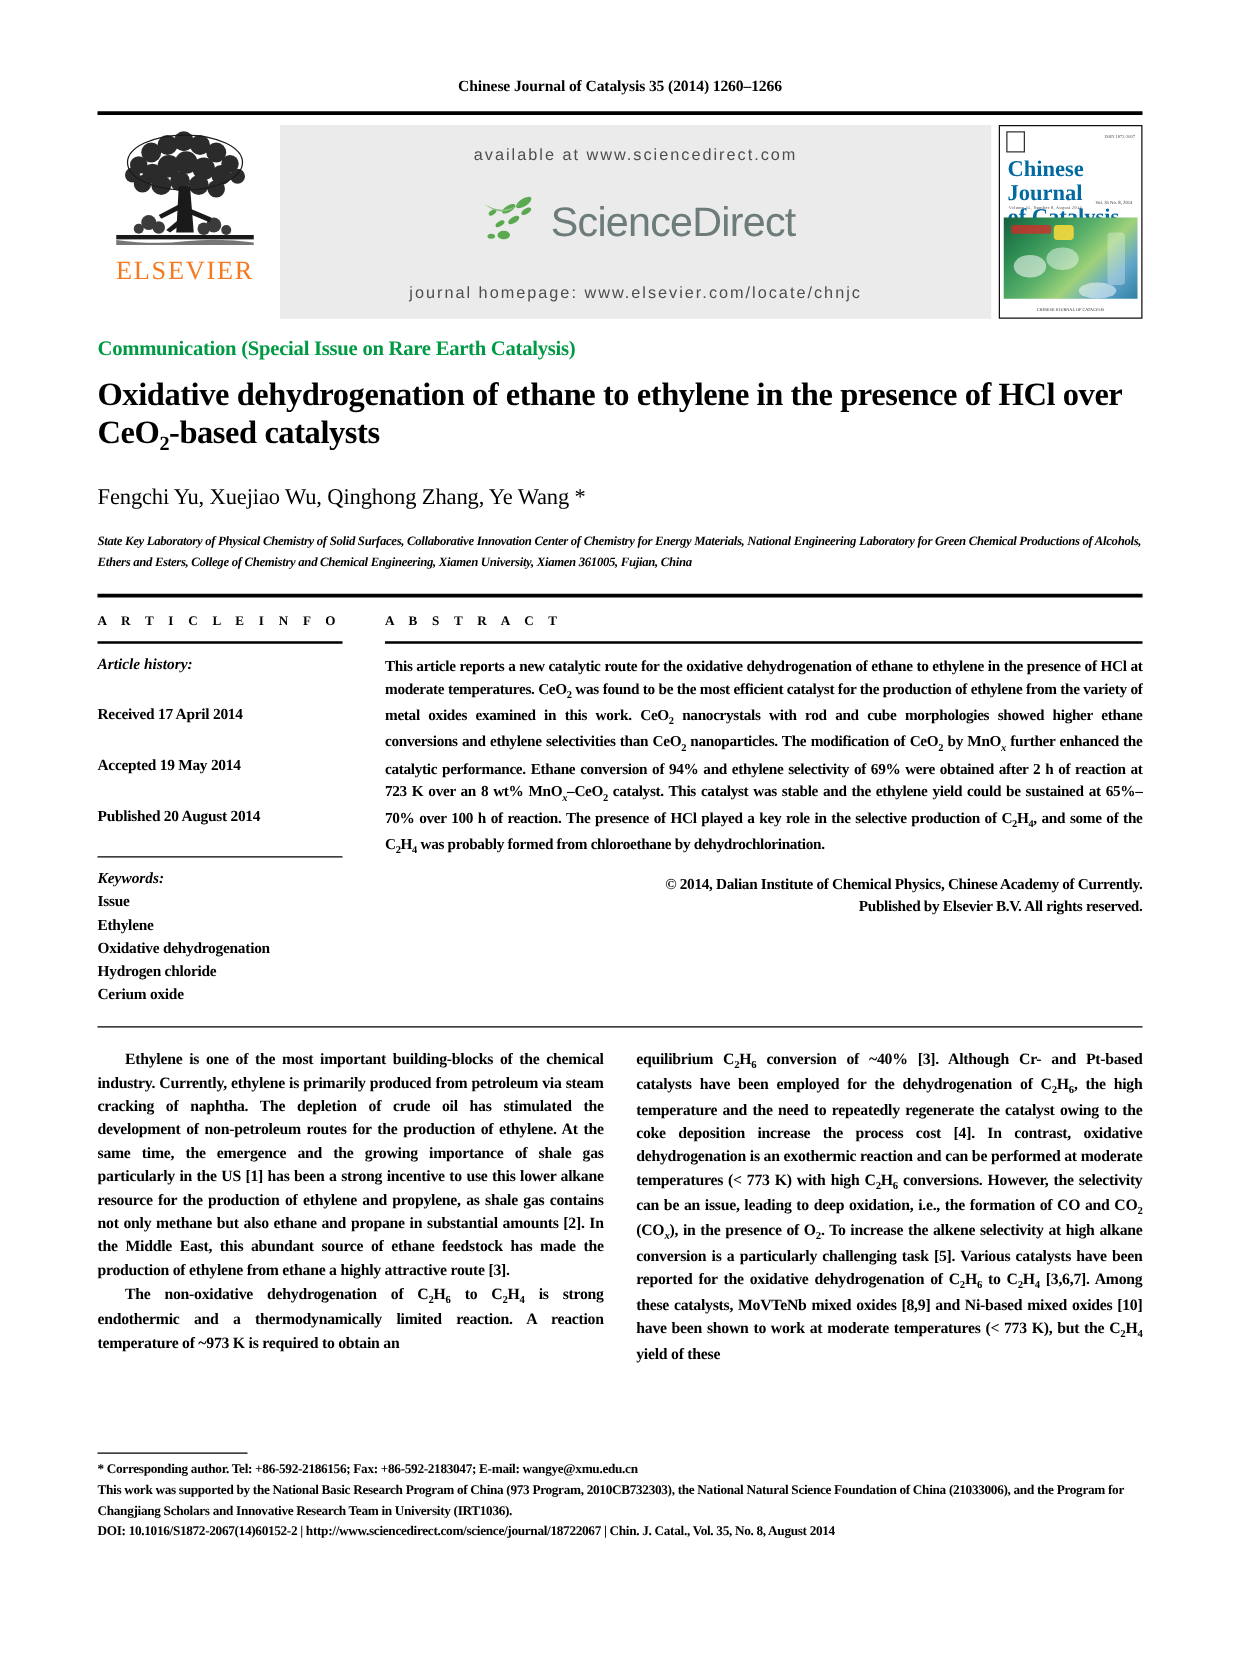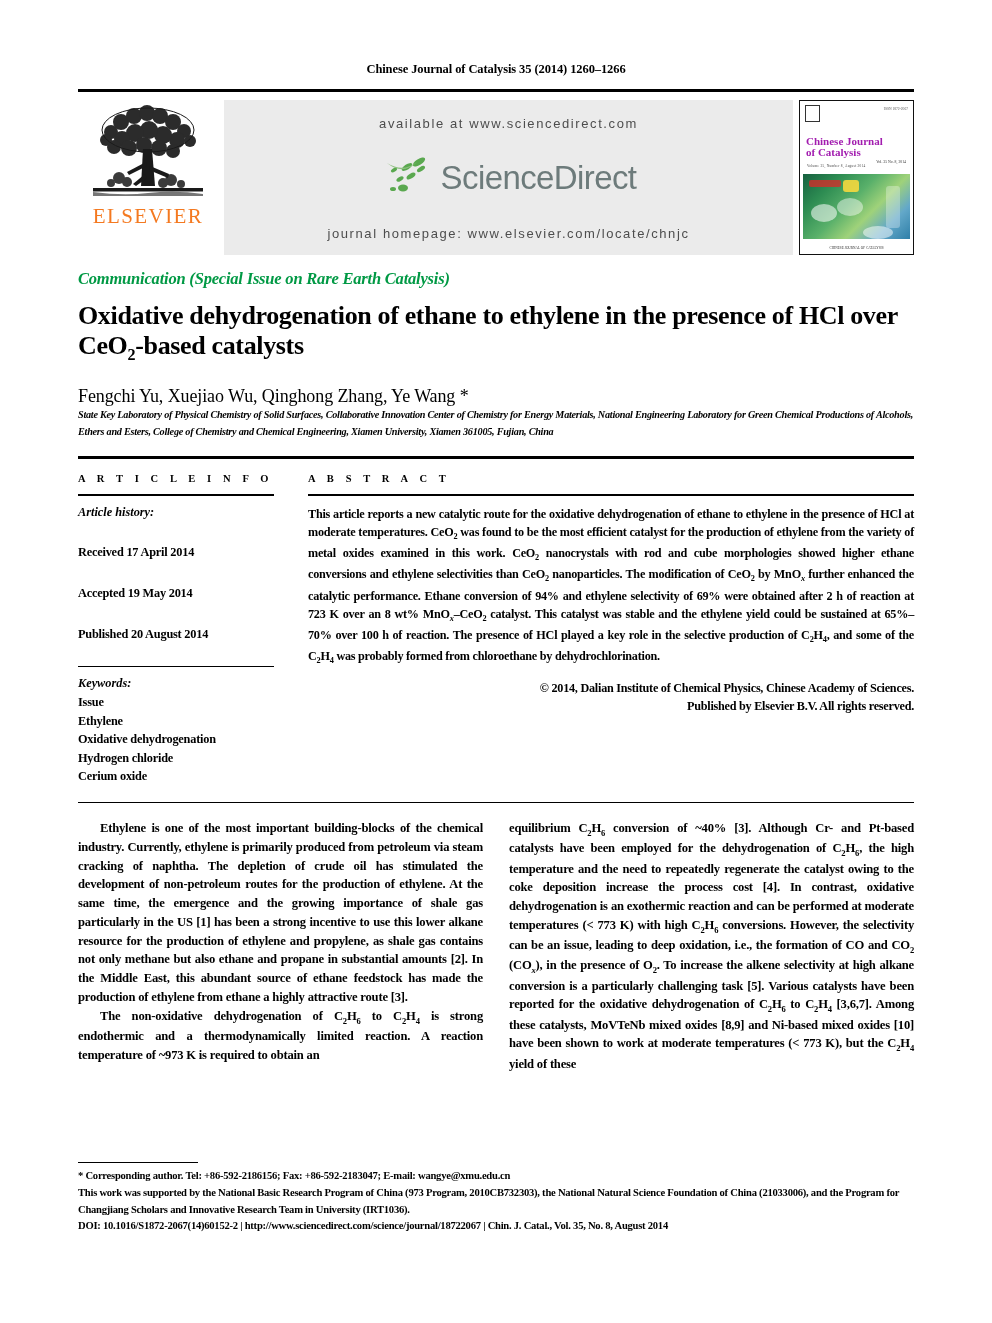--- a/index.html
+++ b/index.html
@@ -95,25 +95,25 @@
   .cover-els-logo {
     position: absolute; left: 2px; top: 1px; width: 15px; height: 17px;
     border: 1px solid #333;
   }
   .cover-tiny-right {
     position: absolute; right: 2px; top: 3px;
     font-size: 3.6px; color: #555;
     font-family: "Liberation Serif", serif;
   }
   .cover-title {
-    position: absolute; left: 3px; top: 32px;
-    color: #a21caf;
-    font-family: "Liberation Serif", serif;
-    font-weight: bold;
-    font-size: 11px;
+    position: absolute; left: 3px; top: 22px;
+    color: #0369a1;
+    font-family: "Liberation Serif", serif;
+    font-weight: bold;
+    font-size: 18px;
     line-height: 1.06;
   }
   .cover-sub {
     position: absolute; left: 4px; top: 60px;
     font-size: 3.4px; color: #444;
     letter-spacing: .3px;
   }
   .cover-vol {
     position: absolute; right: 4px; top: 56px;
     font-size: 3.8px; color: #333; text-align: right; line-height: 1.5;
@@ -138,36 +138,35 @@
 
   
   .title-block { margin: 14px 78px 0 78px; }
   .article-type {
     color: #009944;
     font-family: "Liberation Serif", serif;
     font-weight: bold;
     font-size: 16.5px;
     letter-spacing: -0.2px;
     margin-bottom: 12px;
-    font-style: italic;
   }
   .paper-title {
     font-family: "Liberation Serif", serif;
     font-weight: bold;
     font-size: 26px;
     line-height: 1.18;
     letter-spacing: -0.35px;
     margin: 0 0 22px 0;
   }
   .paper-title sub { font-size: 0.62em; }
   .authors {
     font-family: "Liberation Serif", serif;
     font-size: 18px;
     letter-spacing: -0.1px;
-    margin-bottom: 0;
+    margin-bottom: 18px;
   }
   .affiliation {
     font-family: "Liberation Serif", serif;
     font-style: italic;
     font-weight: bold;
     font-size: 10.2px;
     line-height: 1.62;
     letter-spacing: -0.25px;
     margin-bottom: 16px;
   }
@@ -394,21 +393,21 @@
       <div class="kw-line">Oxidative dehydrogenation</div>
       <div class="kw-line">Hydrogen chloride</div>
       <div class="kw-line">Cerium oxide</div>
     </div>
 
     <div class="col-abs">
       <div class="sec-head">A B S T R A C T</div>
       <div class="sec-rule"></div>
       <div class="abstract-text">This article reports a new catalytic route for the oxidative dehydrogenation of ethane to ethylene in the presence of HCl at moderate temperatures. CeO<sub>2</sub> was found to be the most efficient catalyst for the production of ethylene from the variety of metal oxides examined in this work. CeO<sub>2</sub> nanocrystals with rod and cube morphologies showed higher ethane conversions and ethylene selectivities than CeO<sub>2</sub> nanoparticles. The modification of CeO<sub>2</sub> by MnO<i><sub>x</sub></i> further enhanced the catalytic performance. Ethane conversion of 94% and ethylene selectivity of 69% were obtained after 2 h of reaction at 723 K over an 8 wt% MnO<i><sub>x</sub></i>–CeO<sub>2</sub> catalyst. This catalyst was stable and the ethylene yield could be sustained at 65%–70% over 100 h of reaction. The presence of HCl played a key role in the selective production of C<sub>2</sub>H<sub>4</sub>, and some of the C<sub>2</sub>H<sub>4</sub> was probably formed from chloroethane by dehydrochlorination.</div>
       <div class="copyright">
-        <div>© 2014, Dalian Institute of Chemical Physics, Chinese Academy of Sciences.</div>
+        <div>© 2014, Dalian Institute of Chemical Physics, Chinese Academy of Currently.</div>
         <div>Published by Elsevier B.V. All rights reserved.</div>
       </div>
     </div>
   </div>
 
   <div class="rule-after-abs"></div>
 
   <div class="body-cols">
     <div class="body-col">
       <p>Ethylene is one of the most important building-blocks of the chemical industry. Currently, ethylene is primarily produced from petroleum via steam cracking of naphtha. The depletion of crude oil has stimulated the development of non-petroleum routes for the production of ethylene. At the same time, the emergence and the growing importance of shale gas particularly in the US [1] has been a strong incentive to use this lower alkane resource for the production of ethylene and propylene, as shale gas contains not only methane but also ethane and propane in substantial amounts [2]. In the Middle East, this abundant source of ethane feedstock has made the production of ethylene from ethane a highly attractive route [3].</p>

